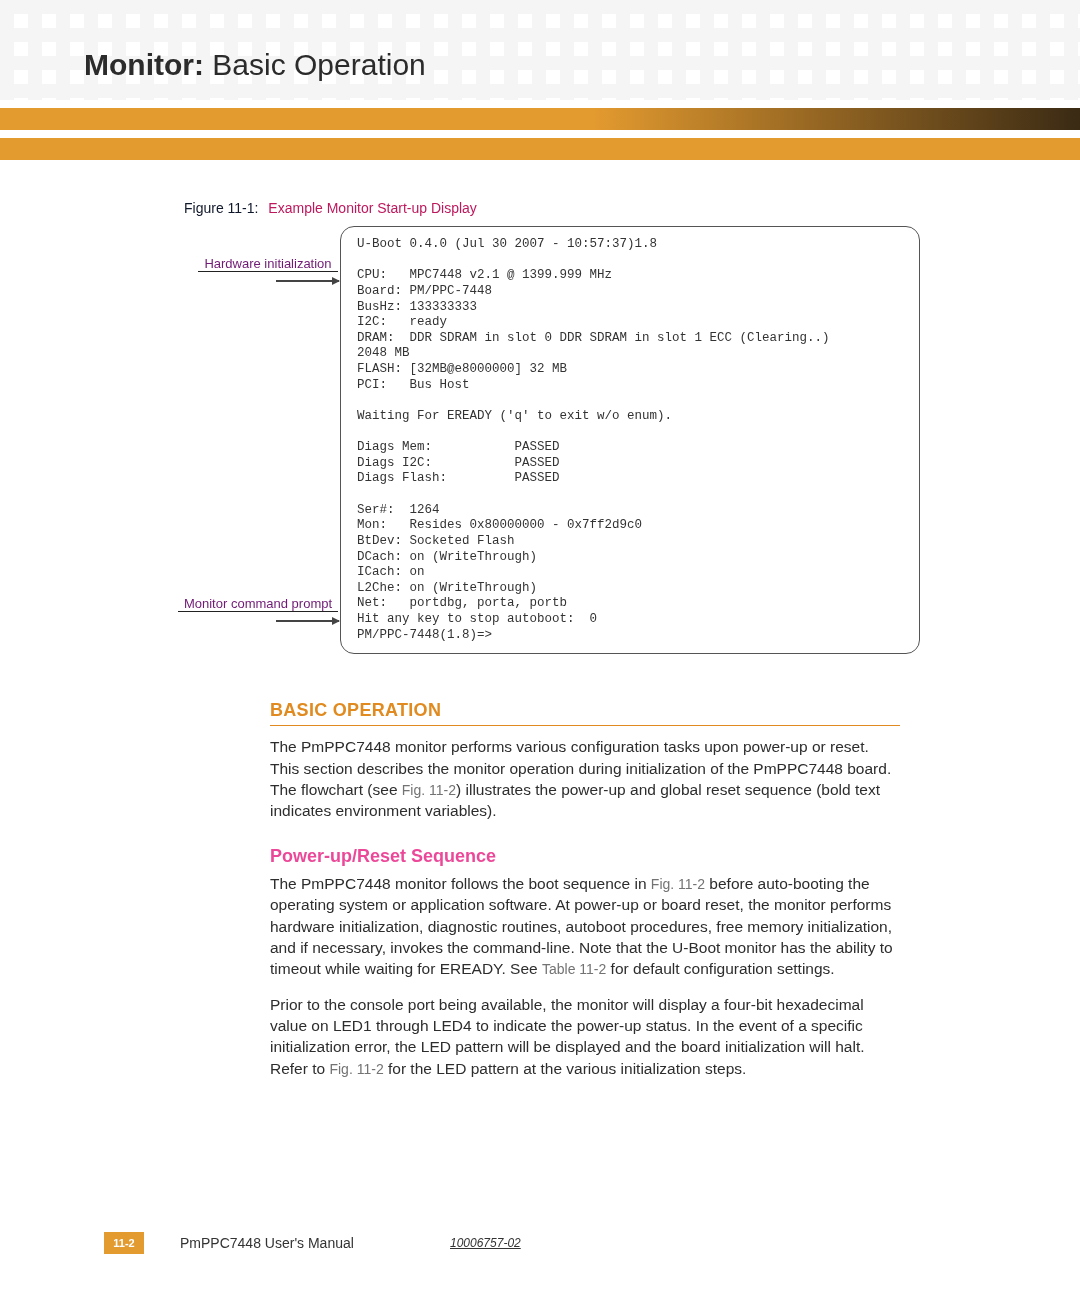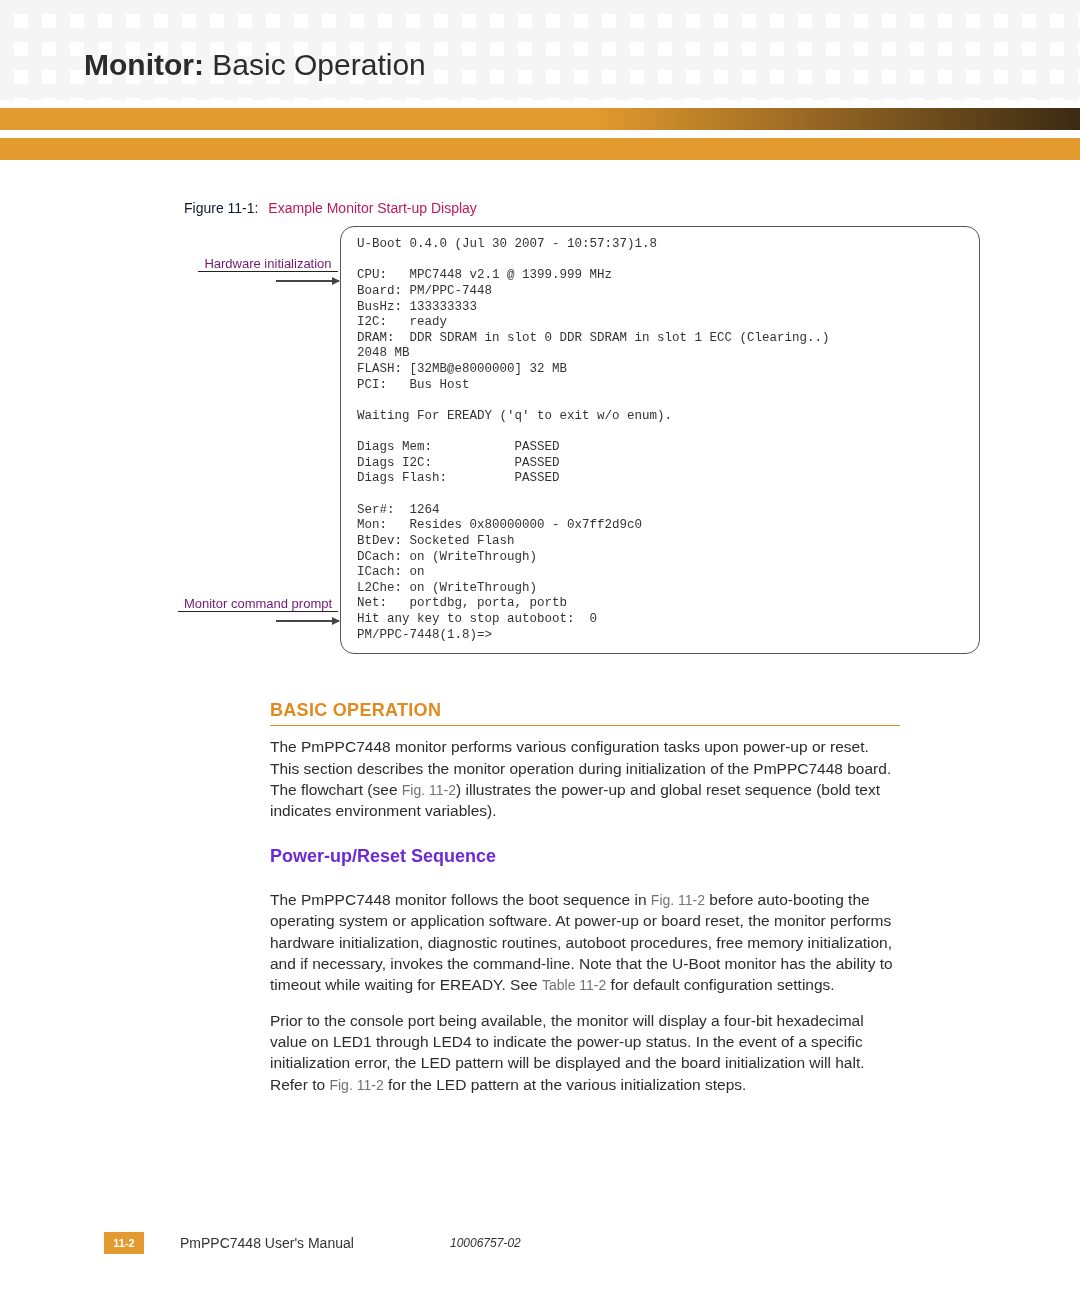--- a/index.html
+++ b/index.html
@@ -55,21 +55,21 @@
   .figcap .fignum { color: #0f172a; }
   .figcap .figtitle { color: #be185d; margin-left: 6px;}
   .figure {
     position: relative;
     margin-bottom: 46px;
   }
   .termbox {
     border: 1.5px solid #555;
     border-radius: 14px;
     margin-left: 250px;
-    width: 640px;
+    width: 580px;
     padding: 10px 16px 10px 16px;
     font-family: "Courier New", monospace;
     font-size: 12.5px;
     line-height: 1.25;
     white-space: pre;
     color: #333;
     background: #fff;
   }
   .annot {
     position: absolute;
@@ -101,25 +101,25 @@
   .h-orange {
     color: #e08a1f;
     font-weight: 800;
     letter-spacing: 0.3px;
     font-size: 18px;
     border-bottom: 1.5px solid #e08a1f;
     padding-bottom: 4px;
     margin-bottom: 10px;
   }
   .h-sub {
-    color: #6d28d9;
+    color: #ec4899;
     font-weight: 700;
     font-size: 18px;
     margin-top: 24px;
-    margin-bottom: 22px;
+    margin-bottom: 6px;
   }
   .para {
     font-size: 15.5px;
     line-height: 1.38;
     color: #2d2d2d;
     margin-bottom: 14px;
   }
   .link { color: #737373; font-size: 14px; }
   .footer {
     position: absolute;
@@ -137,21 +137,21 @@
     font-size: 11px; font-weight: 700;
     margin-left: 72px;
   }
   .manname {
     font-size: 14px; color: #333;
     margin-left: 36px;
   }
   .docnum {
     position: absolute;
     left: 450px;
-    font-size: 12px; font-style: italic; color: #333;
+    font-size: 12px; font-style: italic; color: #333; text-decoration: underline;
   }
 </style>
 </head>
 <body>
 
 <div class="checker"></div>
 
 <div class="header">
   <span class="bold">Monitor:</span><span>  Basic Operation</span>
 </div>

